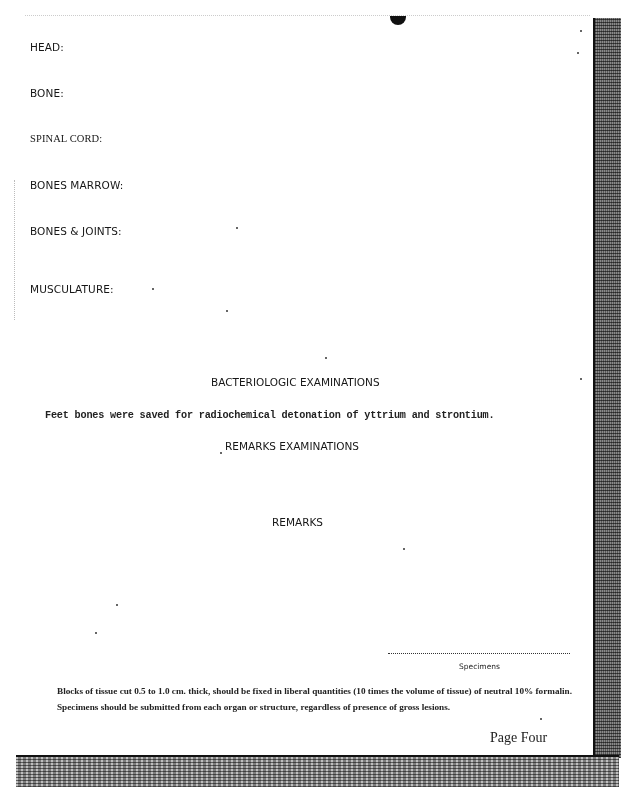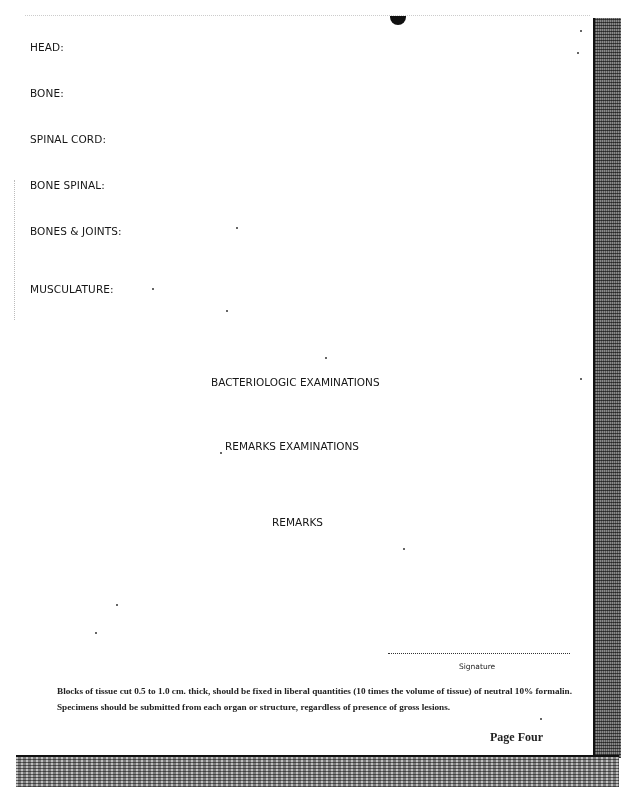--- a/index.html
+++ b/index.html
@@ -39,21 +39,21 @@
     }
     .footnote {
       position: absolute; left: 57px; top: 683px; width: 515px;
       font-family: "Liberation Serif", "DejaVu Serif", serif;
       font-size: 9.2px; font-weight: bold; line-height: 16px; color: #222;
       text-align: justify;
     }
     .page-no {
       position: absolute; left: 490px; top: 730px;
       font-family: "Liberation Serif", "DejaVu Serif", serif;
-      font-size: 12px; font-weight: bold; color: #222;
+      font-size: 14px; font-weight: normal; color: #222;
     }
 
     
     .right-strip {
       position: absolute; left: 593px; top: 18px; width: 26px; height: 740px;
       border-left: 2px solid #111;
       background:
         repeating-linear-gradient(0deg, rgba(0,0,0,0.55) 0 1px, transparent 1px 3px),
         repeating-linear-gradient(90deg, rgba(0,0,0,0.35) 0 1px, transparent 1px 2px),
         #8a8a8a;
@@ -83,31 +83,32 @@
 </head>
 <body>
 
 <div class="page">
   <div class="top-dots"></div>
   <div class="punch"></div>
   <div class="left-margin-dots"></div>
 
   <div class="label" style="top:41px;text-align:center;">HEAD:</div>
   <div class="label" style="top:87px;">BONE:</div>
-  <div class="label" style="top:133px;">SPINAL CORD:</div>
-  <div class="label" style="top:179px;">BONE SPINAL:</div>
+  <div class="label" style="top:133px;font-family:Liberation Serif, serif;">SPINAL CORD:</div>
+  <div class="label" style="top:179px;">BONES MARROW:</div>
   <div class="label" style="top:225px;">BONES &amp; JOINTS:</div>
   <div class="label" style="top:271px;margin-top:12px;">MUSCULATURE:</div>
 
   <div class="heading" style="left:211px; top:328px;">BACTERIOLOGIC EXAMINATIONS</div>
   <div class="heading" style="left:225px; top:392px;">REMARKS EXAMINATIONS</div>
+  <div class="typed">Feet bones were saved for radiochemical detonation of yttrium and strontium.</div>
   <div class="heading" style="left:272px; top:468px;">REMARKS</div>
 
   <div class="sig-line"></div>
-  <div class="sig-label">Signature</div>
+  <div class="sig-label">Specimens</div>
 
   <div class="footnote">Blocks of tissue cut 0.5 to 1.0 cm. thick, should be fixed in liberal quantities (10 times the volume of tissue) of neutral 10% formalin. Specimens should be submitted from each organ or structure, regardless of presence of gross lesions.</div>
   <div class="page-no">Page Four</div>
 
   <div class="right-strip"></div>
   <div class="bottom-strip"></div>
 
   <div class="speck" style="left:152px;top:288px;"></div>
   <div class="speck" style="left:226px;top:310px;"></div>
   <div class="speck" style="left:325px;top:357px;"></div>

